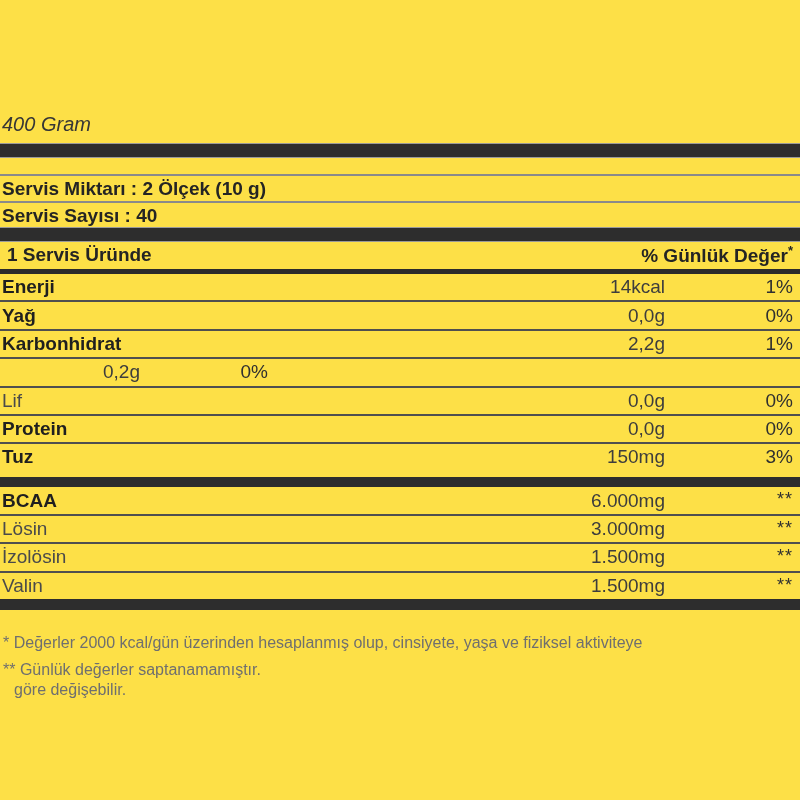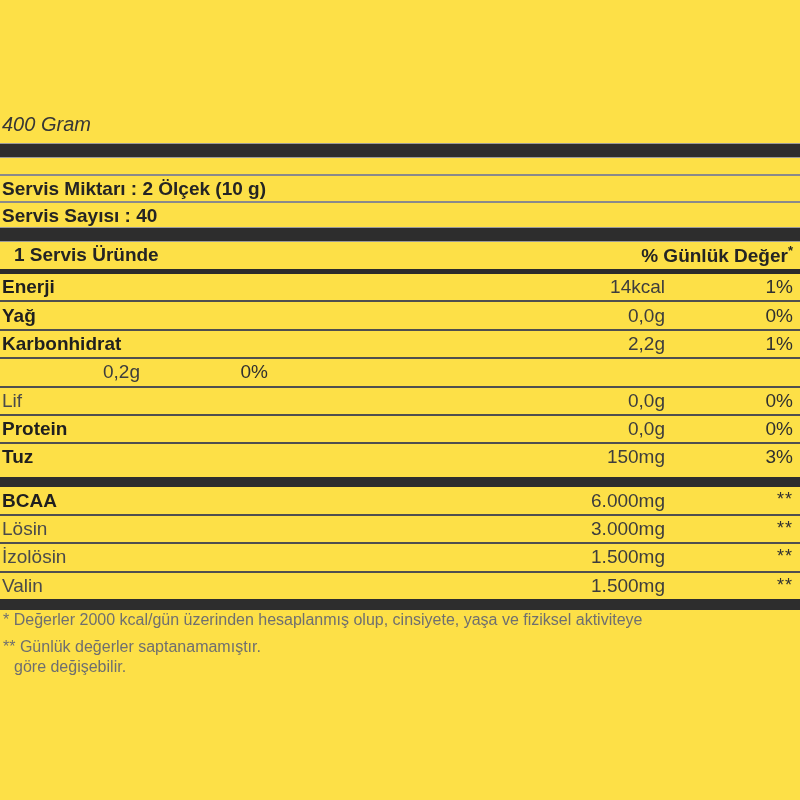--- a/index.html
+++ b/index.html
@@ -28,21 +28,21 @@
   .serving-row {
     height:25px; display:flex; align-items:center;
     font-weight:bold; font-size:19px; color:#242424;
     padding-left:2px;
   }
 
   .header-row {
     height:28px; display:flex; justify-content:space-between; align-items:center;
     font-weight:bold; font-size:19px; color:#242424;
   }
-  .header-left { padding-left:14px; }
+  .header-left { padding-left:7px; }
   .header-right { padding-right:7px; }
   .header-right sup { font-size:13px; }
 
   .sep { height:5px; background:#2b2b2b; width:100%; }
 
   .row {
     display:flex; align-items:center;
     height:26.4px; border-bottom:2px solid #4f4f4f;
     font-size:19px;
   }
@@ -50,21 +50,21 @@
   .cell.label { flex:1; padding-left:2px; }
   .bold { font-weight:bold; color:#1f1f1f; }
   .sub  { color:#4a4a4a; padding-left:24px; }
   .amount { width:140px; text-align:right; color:#3d3d3d; }
   .dv { width:135px; text-align:right; color:#303030; padding-right:7px; box-sizing:border-box; }
   .dv-sup { align-self:flex-start; padding-top:2px; font-size:18px; letter-spacing:1px; }
 
   .pre-bar-gap { height:7px; }
 
   .footnotes {
-    margin-top:0; font-size:16px; color:#6f6f6f;
+    margin-top:23px; font-size:16px; color:#6f6f6f;
     line-height:20px; padding-left:3px;
   }
   .foot-line { display:block; }
   .foot-line.cont { padding-left:11px; }
   .note2 { margin-top:7px; }
 </style>
 </head>
 <body>
 
 <div class="canvas">

